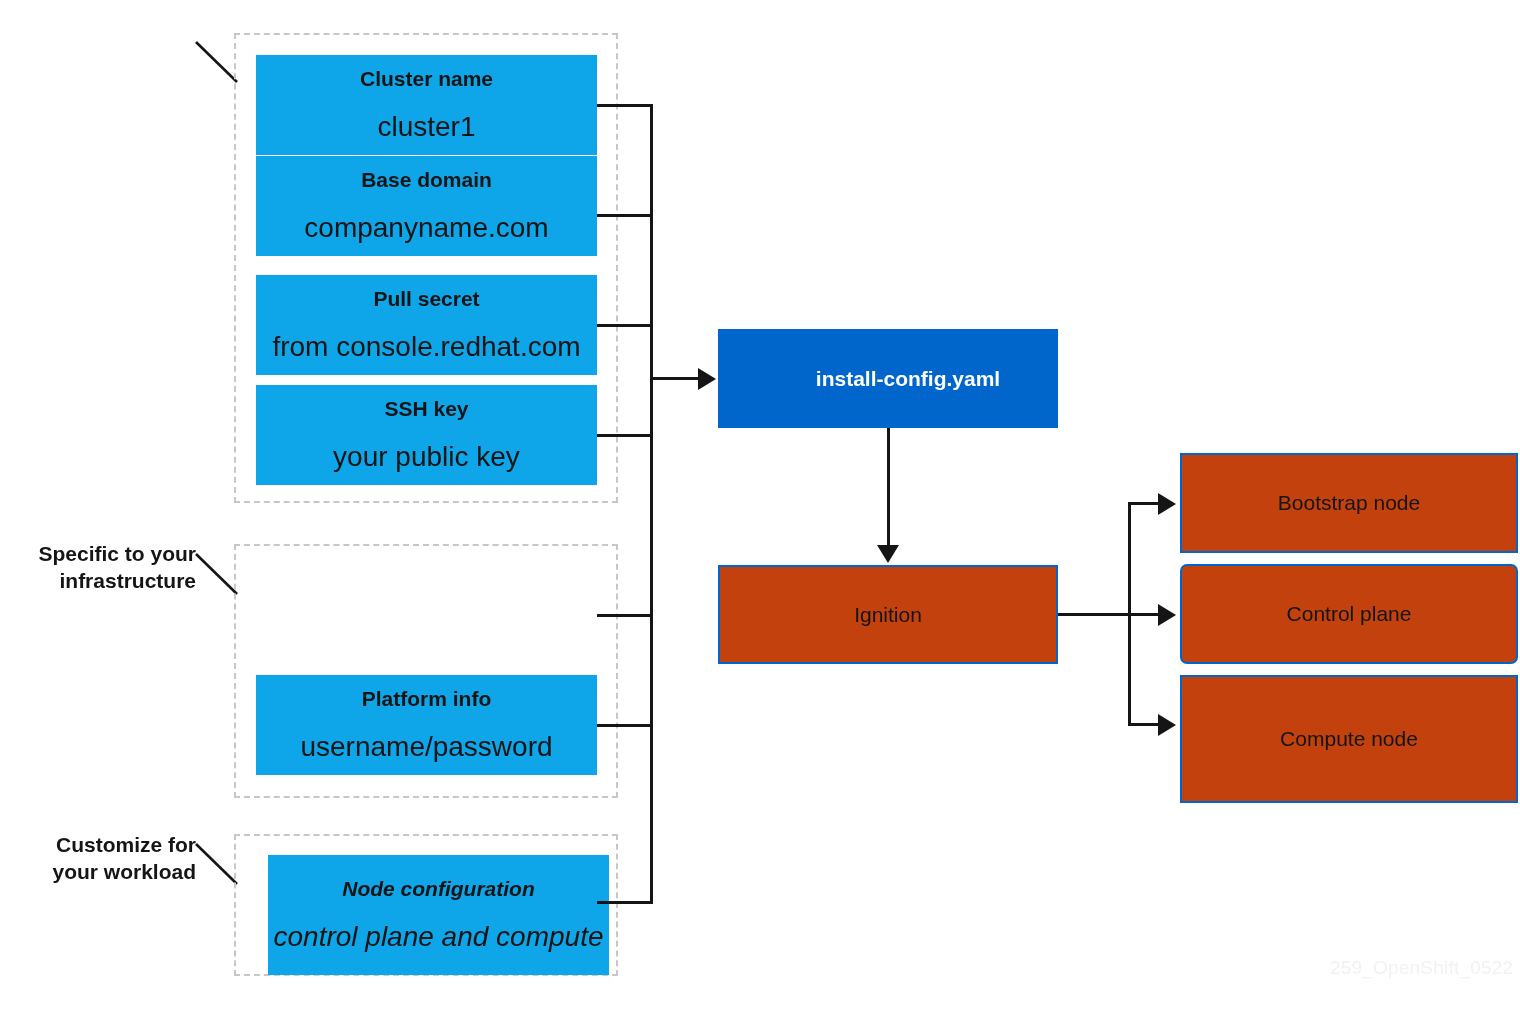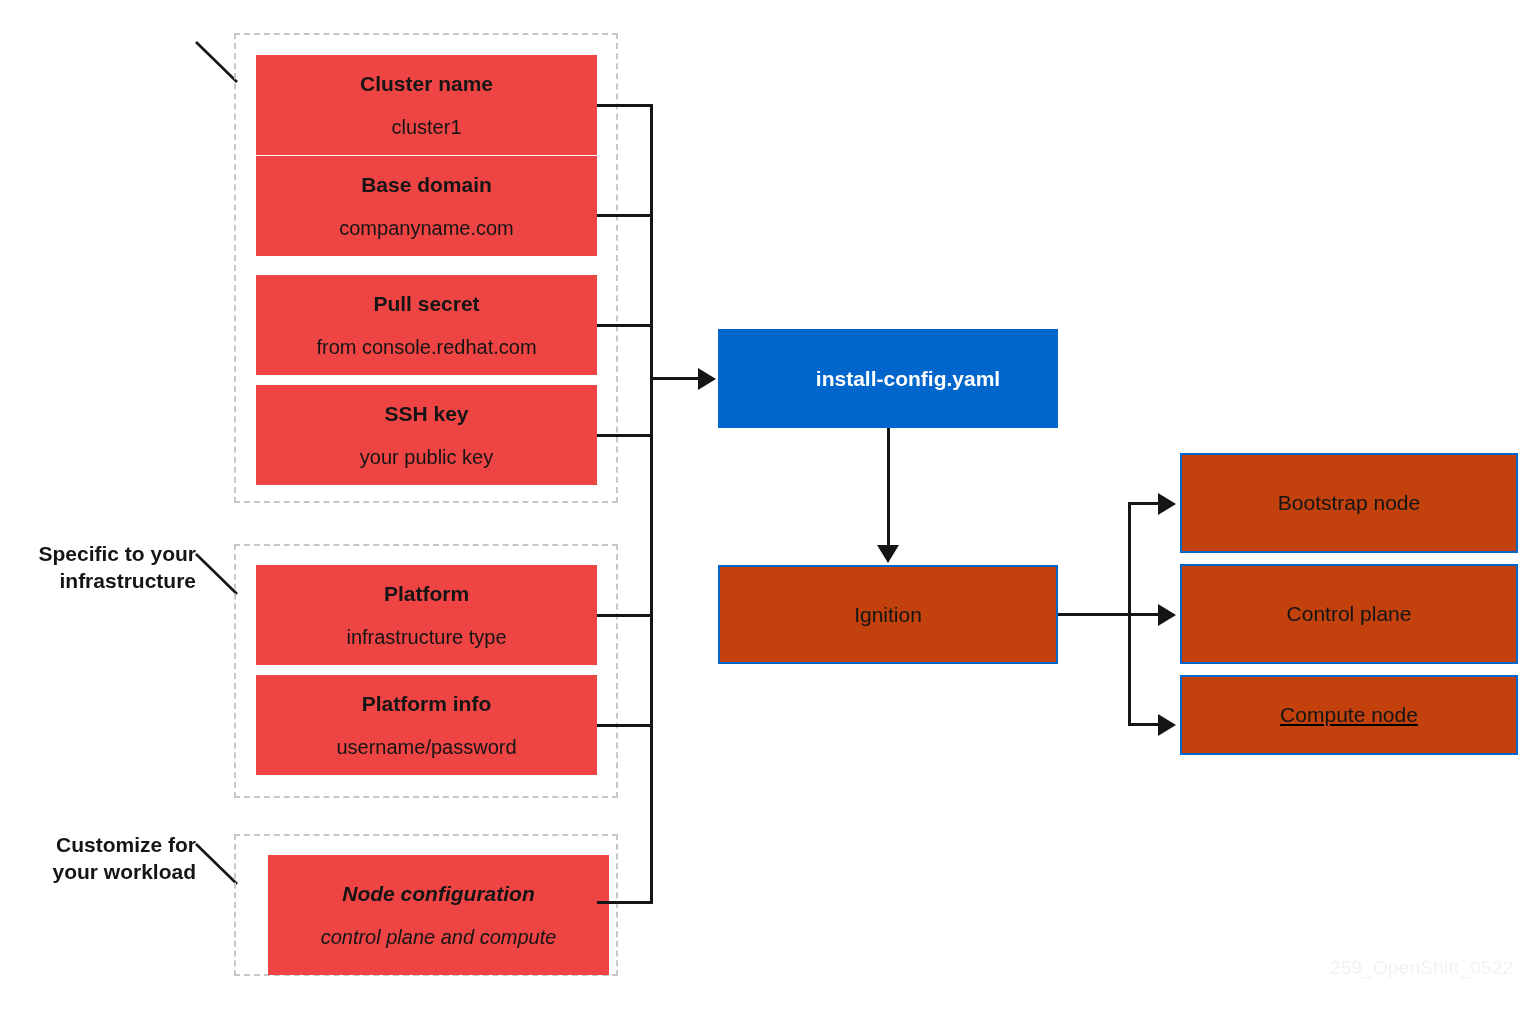--- a/index.html
+++ b/index.html
@@ -34,36 +34,36 @@
   .group {
     position: absolute;
     border: 2px dashed #c7c7c7;
     box-sizing: border-box;
     background: transparent;
   }
 
   
   .card {
     position: absolute;
-    background: #ef4444;
+    background: #0ea5e9;
     box-sizing: border-box;
     display: flex;
     flex-direction: column;
     align-items: center;
     justify-content: center;
     text-align: center;
   }
   .card-title {
     font-size: 21px;
     font-weight: 700;
     color: #151515;
     line-height: 1.3;
   }
   .card-sub {
-    font-size: 20px;
+    font-size: 28px;
     font-weight: 400;
     color: #151515;
     line-height: 1.3;
     margin-top: 17px;
   }
 
   
   .box-blue-fill {
     position: absolute;
     background: #0066cc;
@@ -175,24 +175,20 @@
     <div class="card-sub">your public key</div>
   </div>
 
   <div class="card" style="left:256px; top:275px; width:341px; height:100px;">
     <div class="card-title">Pull secret</div>
     <div class="card-sub">from console.redhat.com</div>
   </div>
 
   <div class="group" style="left:234px; top:544px; width:384px; height:254px;"></div>
 
-  <div class="card" style="left:256px; top:565px; width:341px; height:100px;">
-    <div class="card-title">Platform</div>
-    <div class="card-sub">infrastructure type</div>
-  </div>
 
   <div class="card" style="left:256px; top:675px; width:341px; height:100px;">
     <div class="card-title">Platform info</div>
     <div class="card-sub">username/password</div>
   </div>
 
   <div class="group" style="left:234px; top:834px; width:384px; height:142px;"></div>
 
   <div class="card" style="left:268px; top:855px; width:341px; height:120px;font-style:italic;">
     <div class="card-title">Node configuration</div>
@@ -231,23 +227,23 @@
 
   <div class="arrowhead" style="left:1158px; top:604px;"></div>
 
   <div class="hline" style="left:1128px; top:723px; width:35px;"></div>
   <div class="arrowhead" style="left:1158px; top:714px;"></div>
 
   <div class="box-blue-outline" style="left:1180px; top:453px; width:338px; height:100px;">
     <span class="box-label">Bootstrap node</span>
   </div>
 
-  <div class="box-blue-outline" style="left:1180px; top:564px; width:338px; height:100px;">
+  <div class="box-blue-outline" style="left:1180px; top:564px; width:338px; height:100px;border-radius:7px;">
     <span class="box-label">Control plane</span>
   </div>
 
-  <div class="box-blue-outline" style="left:1180px; top:675px; width:338px; height:80px;text-decoration:underline;">
+  <div class="box-blue-outline" style="left:1180px; top:675px; width:338px; height:128px;">
     <span class="box-label">Compute node</span>
   </div>
 
   <div class="watermark" style="left:1330px; top:957px;">259_OpenShift_0522</div>
 
 </div>
 
 </body></html>

